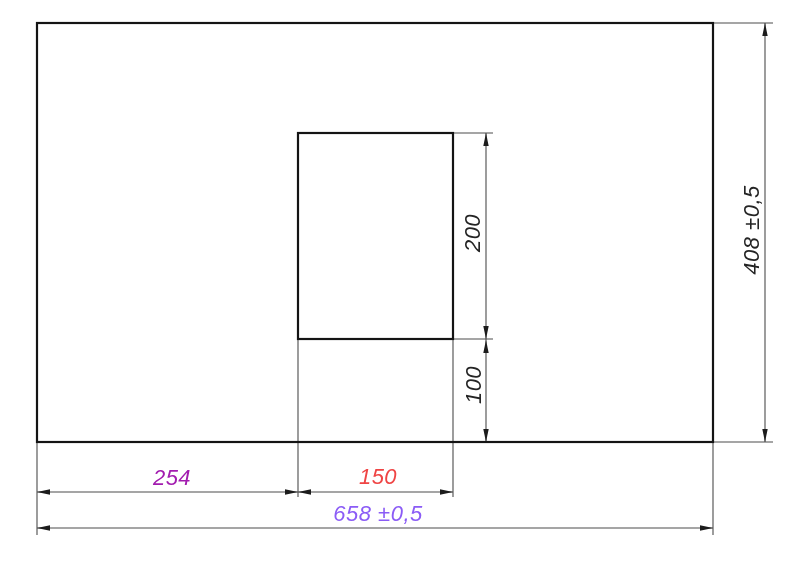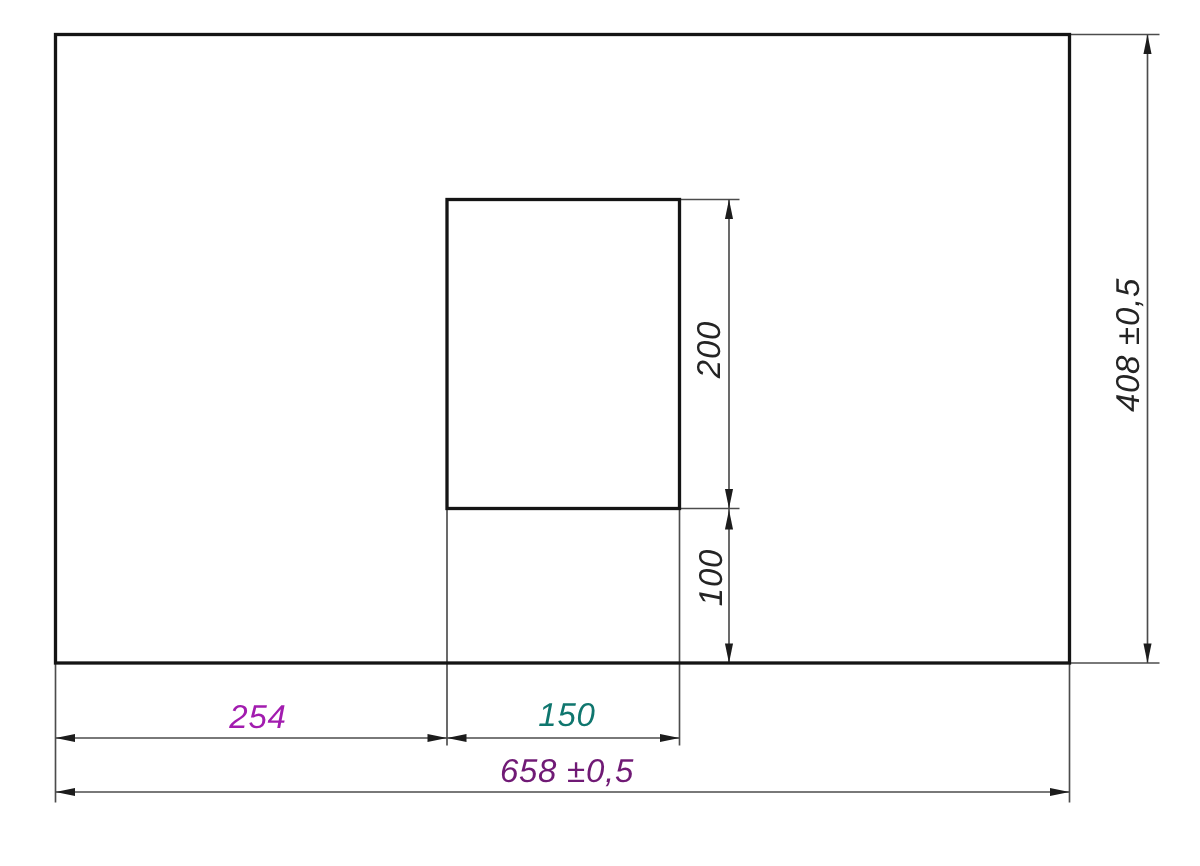--- a/index.html
+++ b/index.html
@@ -74,23 +74,23 @@
       <polygon points="486,442 483.3,429 488.7,429" fill="#1c1c1c"></polygon>
       <line x1="765" y1="23" x2="765" y2="442" stroke="#4c4c4c" stroke-width="1.1"></line>
       <polygon points="765,23 762.3,36 767.7,36" fill="#1c1c1c"></polygon>
       <polygon points="765,442 762.3,429 767.7,429" fill="#1c1c1c"></polygon>
       <rect x="37" y="23" width="676" height="419" fill="none" stroke="#141414" stroke-width="2.2"></rect>
       <rect x="298" y="133" width="155" height="206" fill="none" stroke="#141414" stroke-width="2.2"></rect>
     </svg>
 
   <div class="dim-label pos-offset-left" style="color: #a21caf;">254</div>
 
-  <div class="dim-label pos-cutout-width" style="color: #0f766e; text-align: center;">150</div>
+  <div class="dim-label pos-cutout-width" style="color: #ef4444; text-align: center;">150</div>
 
-  <div class="dim-label pos-total-width" style="color: #701a75;">658 ±0,5</div>
+  <div class="dim-label pos-total-width" style="color: #8b5cf6;">658 ±0,5</div>
 
   <div class="dim-label rot pos-cutout-height" style="color: rgb(36, 36, 36);">200</div>
 
   <div class="dim-label rot pos-offset-bottom" style="color: rgb(36, 36, 36);">100</div>
 
   <div class="dim-label rot pos-total-height" style="color: rgb(36, 36, 36);">408 ±0,5</div>
 
 </div>
 
 </body></html>

